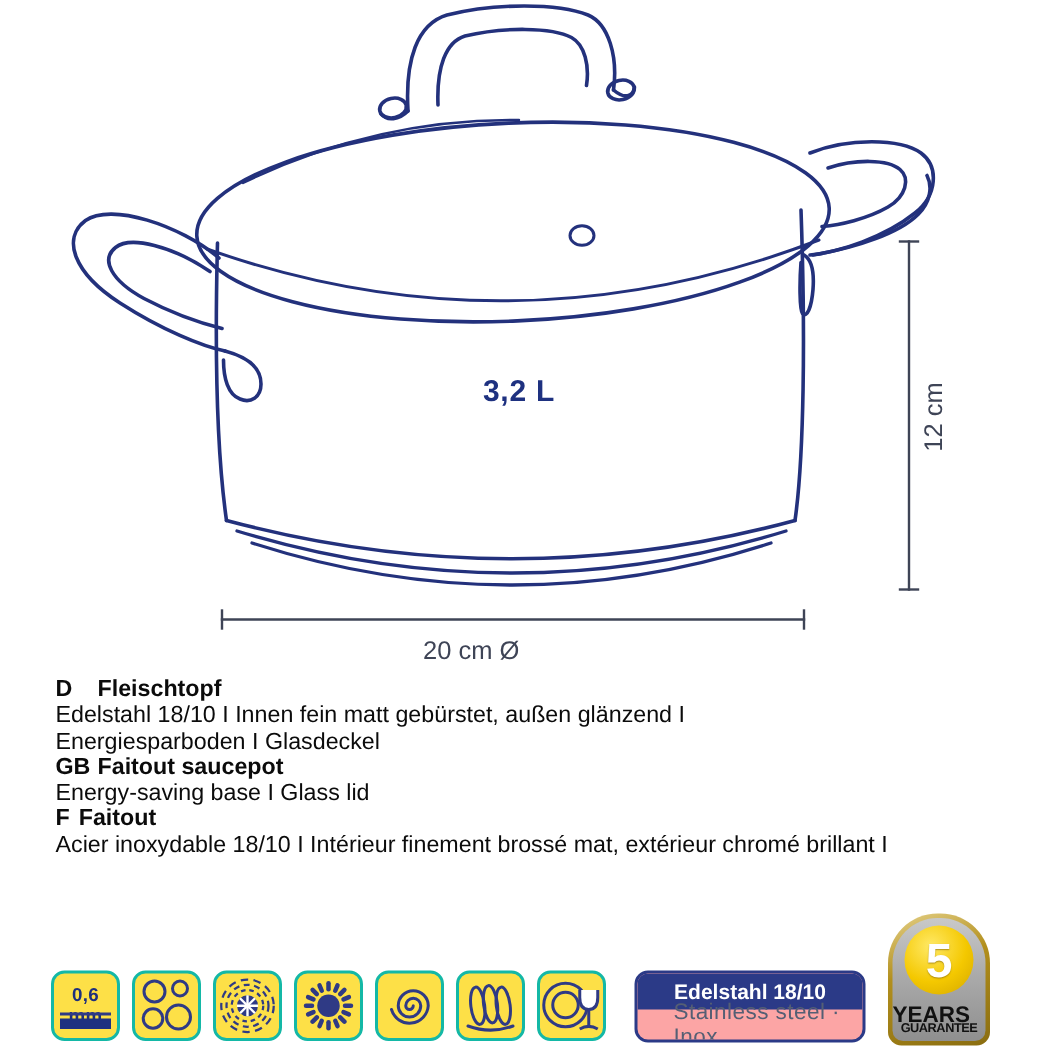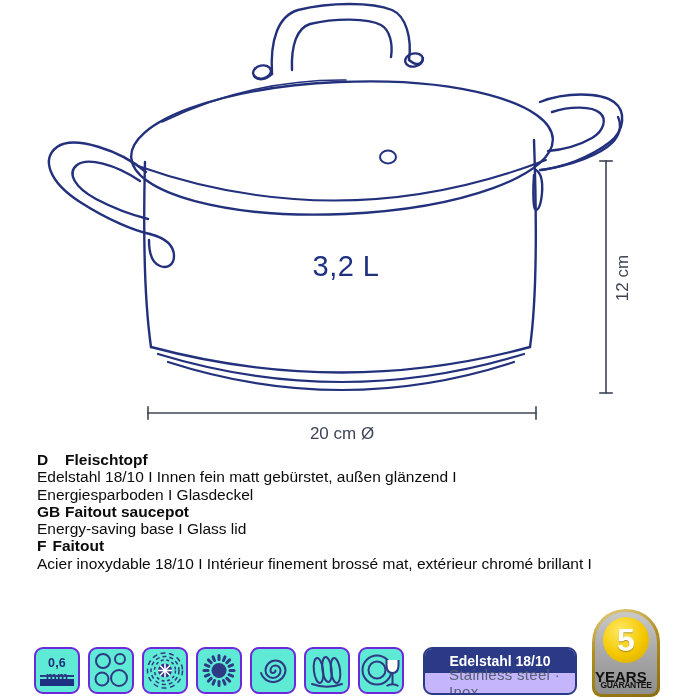--- a/index.html
+++ b/index.html
@@ -4,57 +4,57 @@
 <style>
   html,body{margin:0;padding:0;background:#fff;}
   #stage{
     position:relative;width:700px;height:700px;background:#fff;overflow:hidden;
     font-family:"Liberation Sans",sans-serif;
   }
   
   #pot-svg{position:absolute;left:0;top:0;}
   .capacity{
     position:absolute;left:296px;top:250px;width:100px;text-align:center;
-    font-size:29px;font-weight:400;color:#1e3180;letter-spacing:.5px;
+    font-size:20px;font-weight:700;color:#1e3180;letter-spacing:.5px;
   }
   .dim-h{
     position:absolute;left:583px;top:268px;width:80px;text-align:center;
     font-size:17px;color:#3e4456;transform:rotate(-90deg);
   }
   .dim-w{
-    position:absolute;left:282px;top:424px;width:120px;text-align:center;
+    position:absolute;left:282px;top:424px;width:120px;text-align:left;
     font-size:17px;color:#3e4456;
   }
   
   .desc{
     position:absolute;left:37px;top:451px;width:640px;
     font-size:15.5px;line-height:17.3px;color:#0b0b0b;
   }
   .desc .hdr{display:flex;font-weight:bold;}
   .desc .lang{min-width:28px;}
   .desc-row:nth-child(3) .lang{min-width:0;margin-right:6px;}
   
   .icons{
     position:absolute;left:34px;top:647px;display:flex;gap:8px;align-items:flex-start;
   }
   .icon-box{
-    width:46px;height:47px;border:2px solid #6d28d9;border-radius:9px;
-    box-sizing:border-box;background:#5eead4;position:relative;flex:0 0 auto;
+    width:46px;height:47px;border:2px solid #14b8a6;border-radius:9px;
+    box-sizing:border-box;background:#fde047;position:relative;flex:0 0 auto;
   }
   .thickness-label{
     display:block;text-align:center;margin-top:7px;
     font-size:12.5px;font-weight:bold;color:#1e2f7d;letter-spacing:.2px;
   }
   .thickness-rule{position:absolute;left:4px;right:4px;top:26px;height:1.5px;background:#2f3a85;}
   .thickness-bar{position:absolute;left:4px;right:4px;top:30px;height:7px;background:#1e3180;}
   
   .mat-badge{
     position:absolute;left:423px;top:647px;width:154px;height:48px;
     border:2px solid #2b3a87;border-radius:9px;box-sizing:border-box;
-    overflow:hidden;background:#c4b5fd;
+    overflow:hidden;background:#fca5a5;
   }
   .mat-top{
     height:24px;background:#2b3a87;color:#fff;display:flex;align-items:center;justify-content:center;
     font-size:14px;font-weight:bold;
   }
   .mat-bottom{
     height:20px;display:flex;align-items:center;justify-content:center;
     font-size:15px;color:#555f74;letter-spacing:.3px;padding-left:24px;
   }
   

